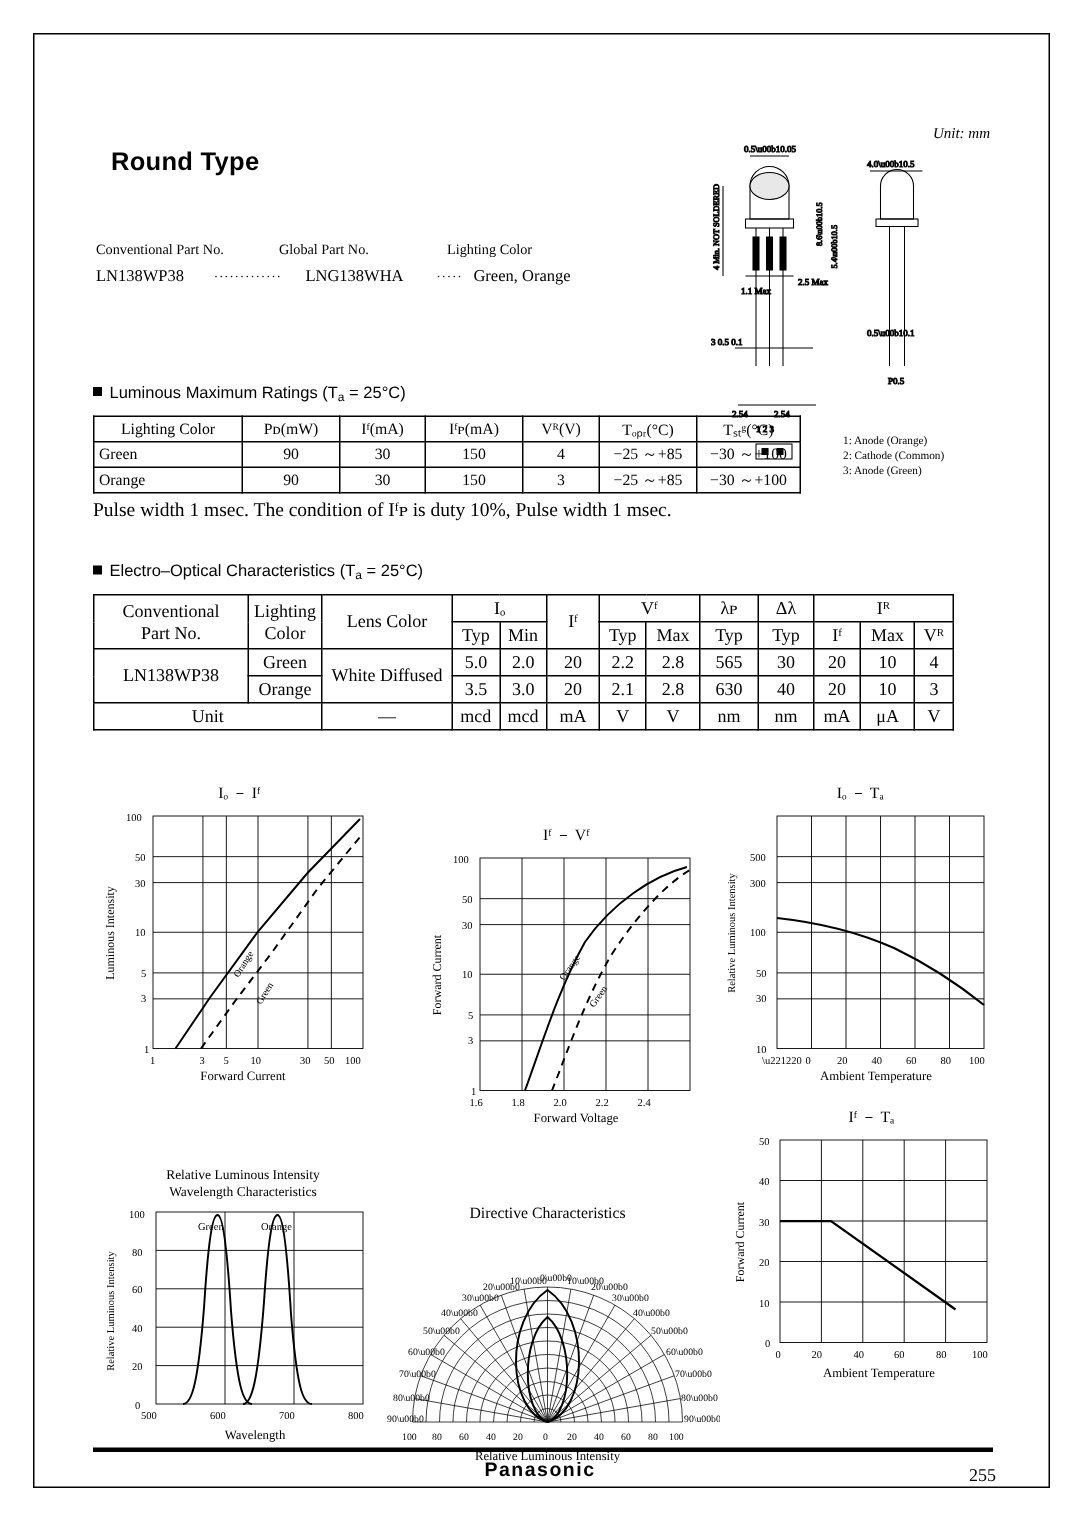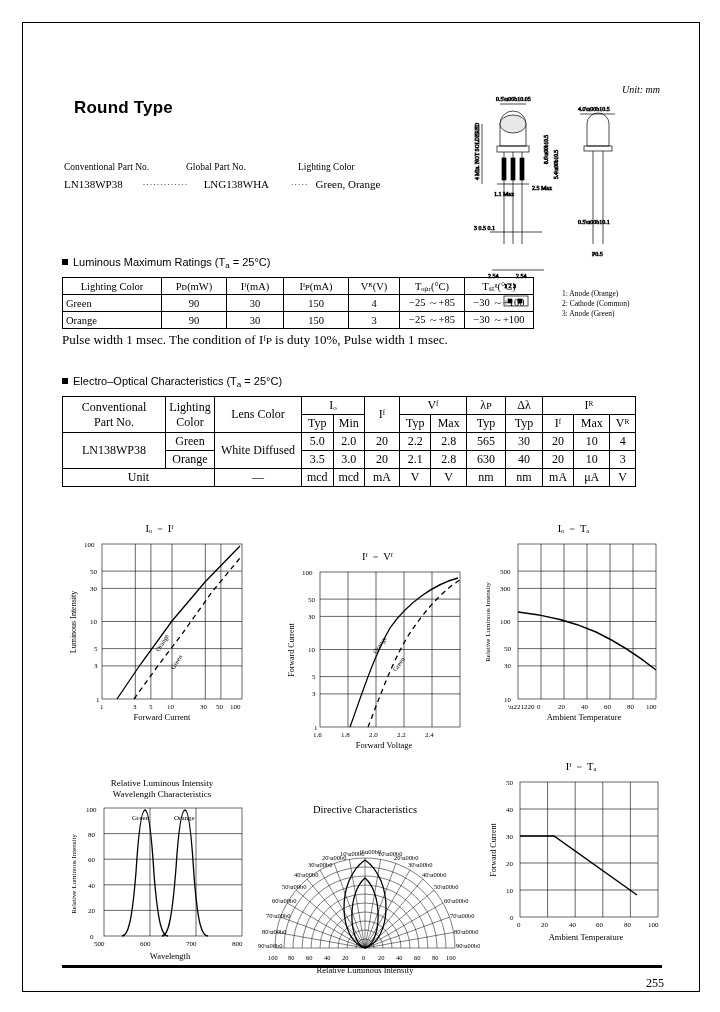--- a/index.html
+++ b/index.html
@@ -491,21 +491,21 @@
         <text x="128" y="142">20</text>
           <text x="146" y="142">40</text>
           <text x="164" y="142">60</text>
         <text x="182" y="142">80</text>
           <text x="196" y="142">100</text>
       </g>
       <text x="115" y="155" text-anchor="middle" font-family="Liberation Serif" font-size="8.5">Relative Luminous Intensity</text>
     </svg>
   </div>
 
-  <div class="chartbox" style="left:486px;top:760px;width:190px;height:210px;">
+  <div class="chartbox" style="left:486px;top:738px;width:190px;height:210px;">
     <div class="cap" style="top:0;">Iᶠ － Tₐ</div>
     <svg width="190" height="195" viewBox="0 0 190 195">
       <g stroke="#000" fill="none" stroke-width="0.6">
         <rect x="34" y="22" width="138" height="135"></rect>
         <line x1="61.6" y1="22" x2="61.6" y2="157"></line>
         <line x1="89.2" y1="22" x2="89.2" y2="157"></line>
         <line x1="116.8" y1="22" x2="116.8" y2="157"></line>
         <line x1="144.4" y1="22" x2="144.4" y2="157"></line>
         <line x1="34" y1="130" x2="172" y2="130"></line>
         <line x1="34" y1="103" x2="172" y2="103"></line>
@@ -528,14 +528,15 @@
         <text x="110" y="167">60</text>
           <text x="138" y="167">80</text>
           <text x="162" y="167">100</text>
       </g>
       <text x="100" y="180" text-anchor="middle" font-family="Liberation Serif" font-size="8.5">Ambient Temperature</text>
       <text x="10" y="90" transform="rotate(-90 10,90)" text-anchor="middle" font-family="Liberation Serif" font-size="8">Forward Current</text>
     </svg>
   </div>
 
   <div class="footer-line"></div>
+  <div class="brand">Panasonic</div>
   <div class="pageno">255</div>
 </div>
 
 </body></html>

